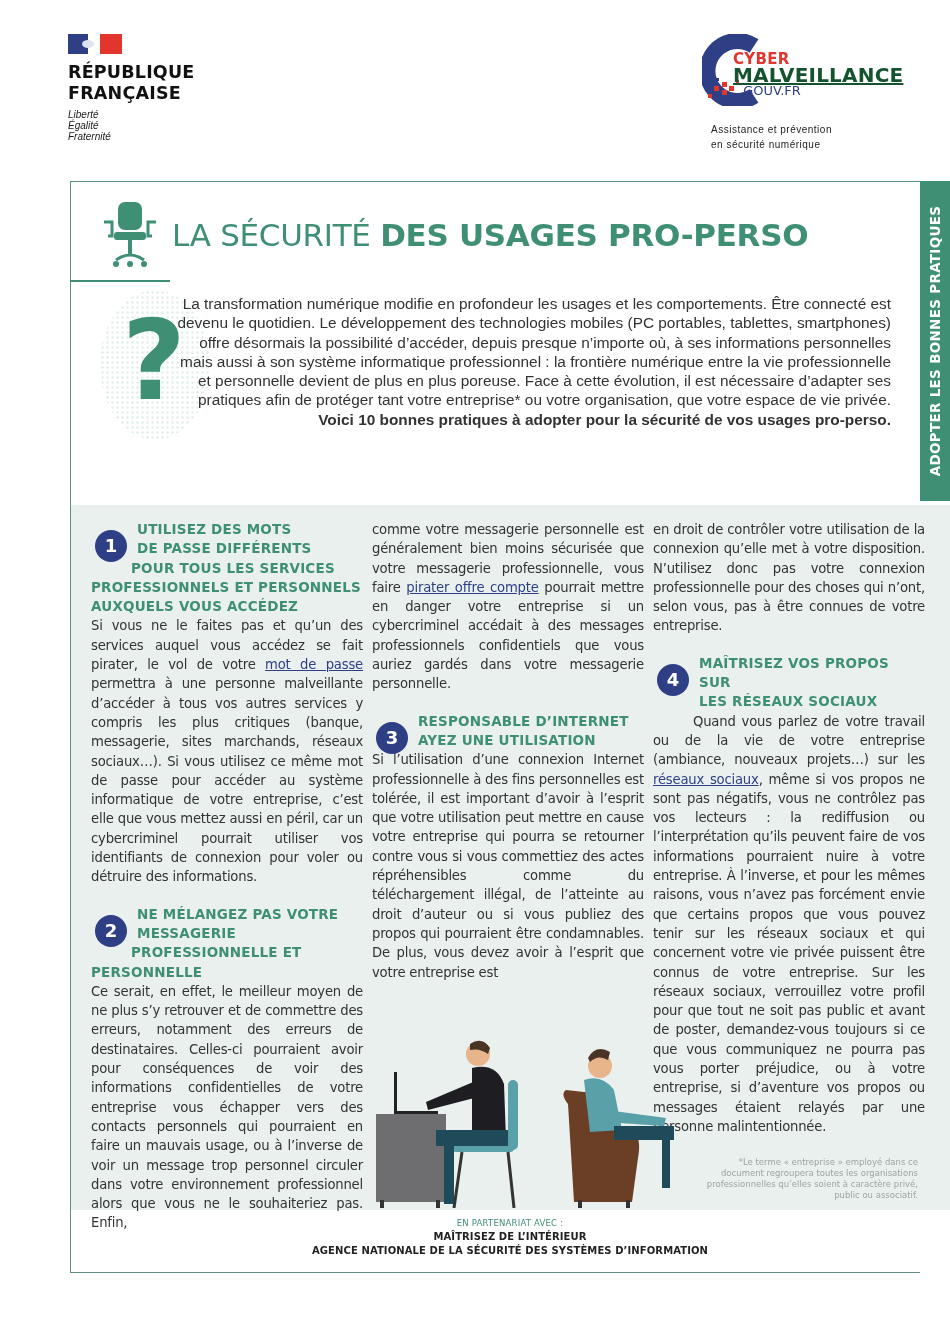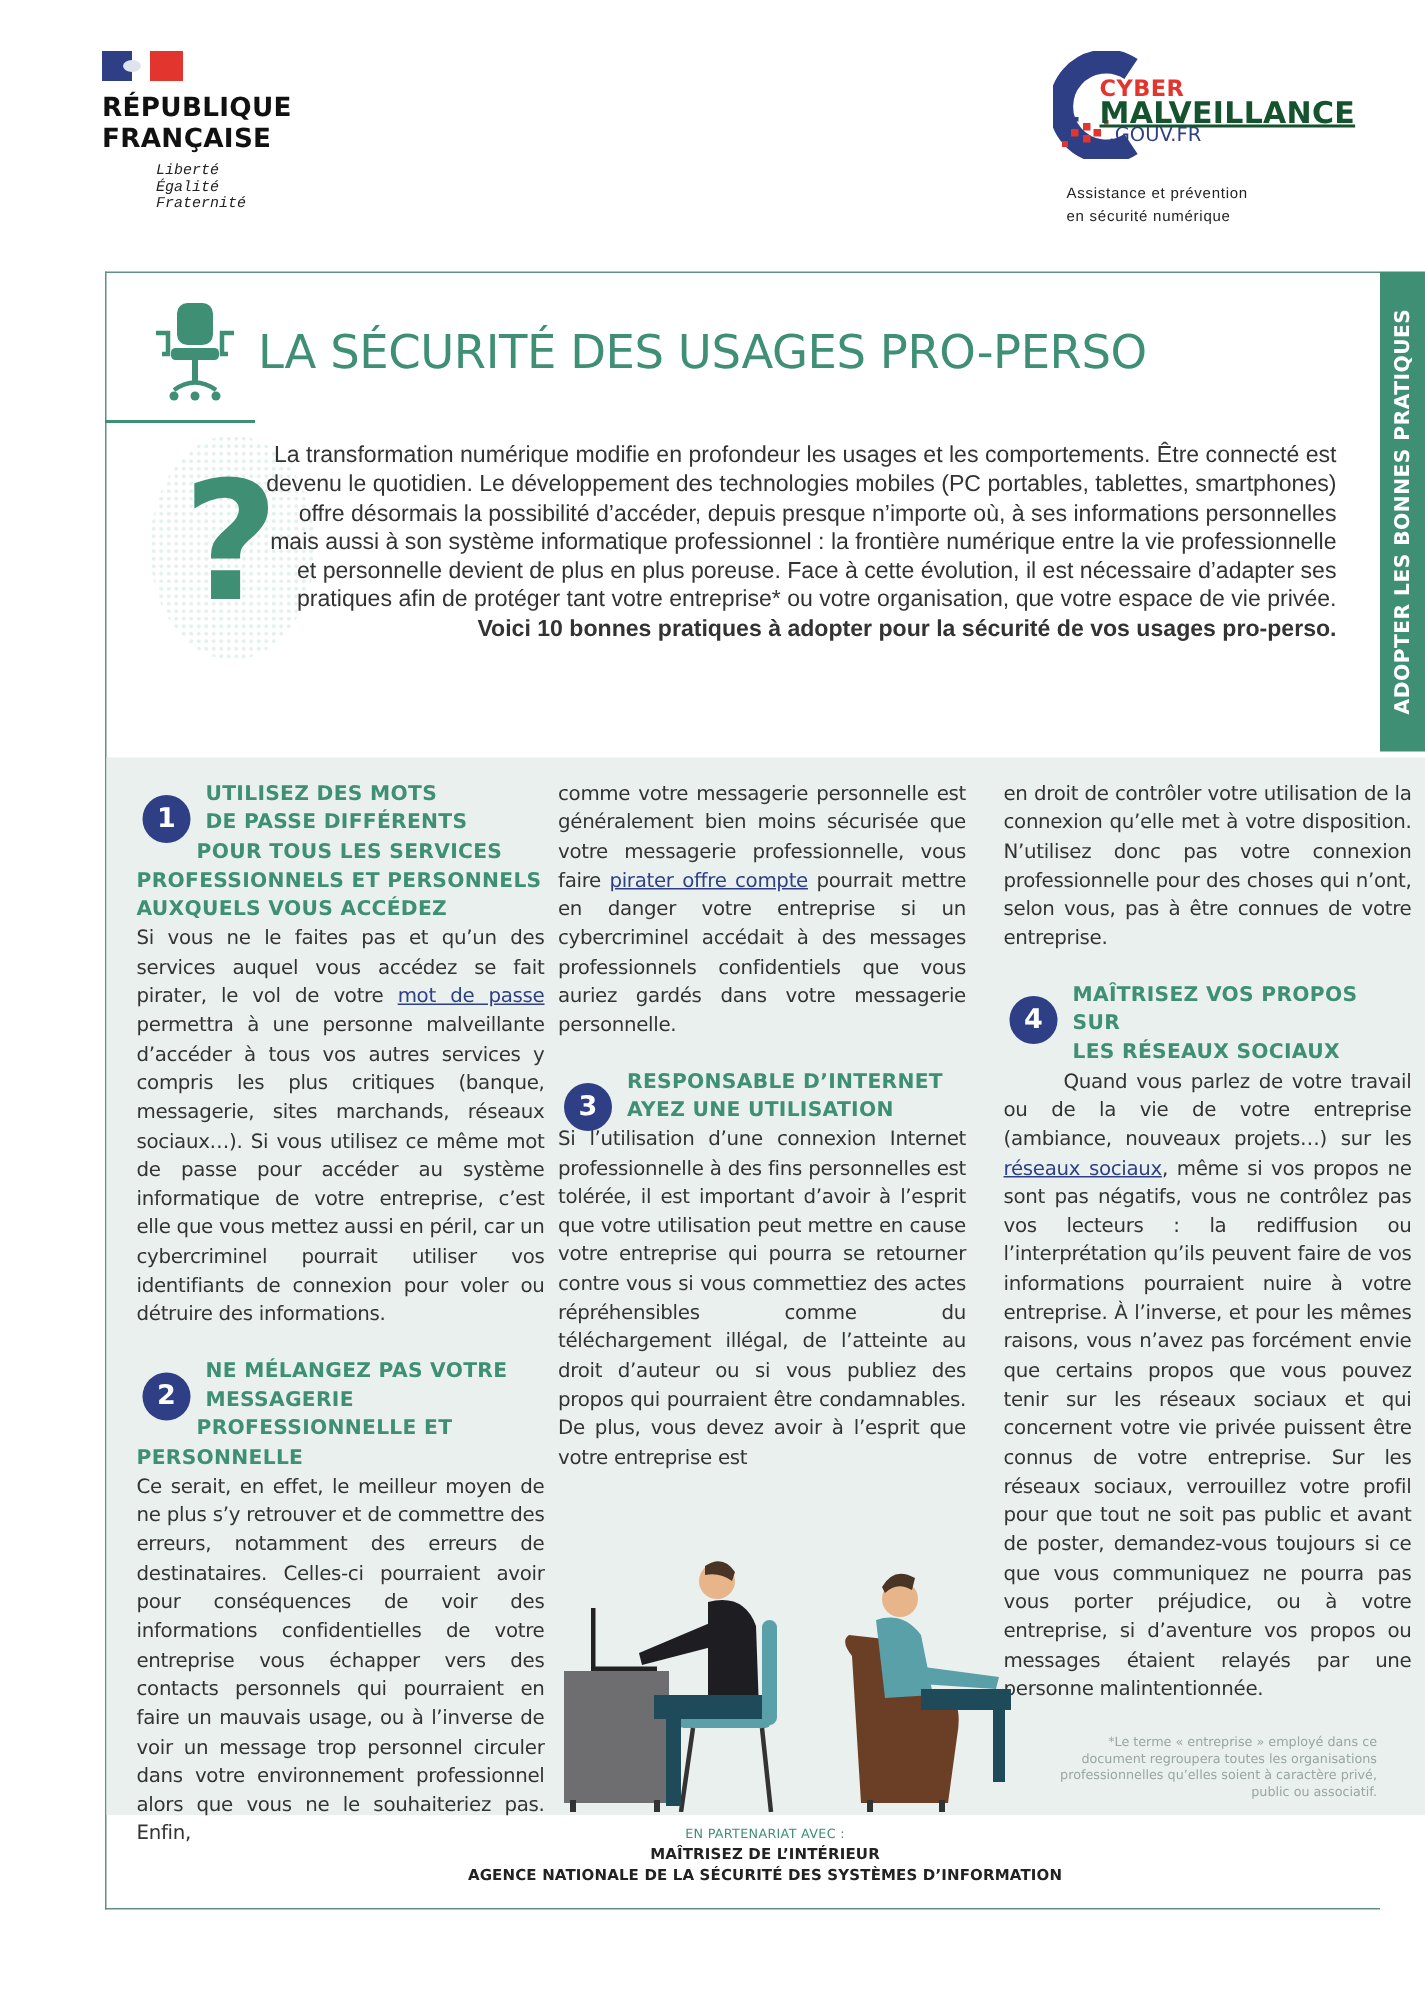--- a/index.html
+++ b/index.html
@@ -7,56 +7,56 @@
   body { position: relative; font-family: "Liberation Sans", "DejaVu Sans", sans-serif; color: #2b2b2b; }
 
   
   .rf-logo { position: absolute; left: 68px; top: 34px; width: 140px; }
   .rf-flag { display: flex; align-items: center; gap: 0; width: 54px; height: 20px; margin-bottom: 8px; }
   .rf-flag .blue { width: 20px; height: 20px; background: #2e3f86; }
   .rf-flag .white { width: 12px; height: 20px; background: #fff; position: relative; }
   .rf-flag .white::before { content: ""; position: absolute; left: -6px; top: 6px; width: 12px; height: 8px; border-radius: 50%; background: #dfe3ee; }
   .rf-flag .red { width: 22px; height: 20px; background: #e1352e; }
   .rf-title { font-family: "DejaVu Sans", sans-serif; font-weight: bold; font-size: 17.5px; line-height: 21px; letter-spacing: 0.2px; color: #111; }
-  .rf-motto { margin-top: 5px; font-family: Liberation Mono, monospace; font-style: italic; font-size: 10px; line-height: 11px; color: #222; margin-left: 36px; }
+  .rf-motto { margin-top: 5px; font-family: Liberation Sans, sans-serif; font-style: italic; font-size: 10px; line-height: 11px; color: #222; }
 
   .cm-logo { position: absolute; left: 700px; top: 34px; width: 230px; height: 120px; }
   .cm-c { position: absolute; left: 2px; top: 0; width: 64px; height: 72px; }
   .cm-text { position: absolute; left: 33px; top: 17px; }
   .cm-cyber { font-family: "DejaVu Sans", sans-serif; font-weight: bold; font-size: 15px; line-height: 16px; color: #e1352e; letter-spacing: 0.3px; }
   .cm-malv { font-family: "DejaVu Sans", sans-serif; font-weight: bold; font-size: 20px; line-height: 16px; color: #14532d; letter-spacing: 0.2px; text-decoration: underline; }
   .cm-gouv { font-family: "DejaVu Sans", sans-serif; font-size: 13px; line-height: 15px; color: #2e3f86; padding-left: 6px; }
   .cm-sub { position: absolute; left: 11px; top: 88px; font-family: Liberation Sans, sans-serif; font-size: 10px; line-height: 15px; color: #222; letter-spacing: 0.5px; }
 
   
   .frame { position: absolute; left: 70px; top: 181px; width: 850px; height: 1092px; border: 1.5px solid #5f8f86; border-right: none; }
   .side-tab { position: absolute; left: 920px; top: 181px; width: 30px; height: 320px; background: #3f8f74; display: flex; align-items: center; justify-content: center; }
   .side-tab span { transform: rotate(-90deg); white-space: nowrap; color: #fff; font-family: "DejaVu Sans", sans-serif; font-weight: bold; font-size: 13.5px; letter-spacing: 0.3px; }
 
   .title-row { position: absolute; left: 100px; top: 200px; height: 70px; display: flex; align-items: center; }
   .chair-icon { width: 60px; height: 70px; }
   .page-title { margin-left: 12px; font-family: "DejaVu Sans", sans-serif; font-size: 31px; color: #3f8f74; letter-spacing: -0.3px; white-space: nowrap; }
-  .page-title b { font-weight: normal; margin-top: 48px; }
+  .page-title b { font-weight: bold; margin-top: 48px; }
   .title-underline { position: absolute; left: 70px; top: 280px; width: 100px; height: 2px; background: #3f8f74; }
 
   .qmark-wrap { position: absolute; left: 100px; top: 290px; width: 110px; height: 150px; }
   .qmark-dots { position: absolute; left: 0; top: 0; width: 110px; height: 150px; border-radius: 50%;
     background: radial-gradient(circle, #d9ebe3 1px, transparent 1.5px) 0 0 / 5px 5px; opacity: 0.7; }
   .qmark { position: absolute; left: 22px; top: 6px; font-family: "DejaVu Sans", sans-serif; font-weight: bold; font-size: 110px; line-height: 130px; color: #3f8f74; }
 
   .intro { position: absolute; left: 165px; top: 294px; width: 726px; font-family: "Liberation Sans", sans-serif; font-size: 15.4px; line-height: 19.3px; color: #333; text-align: right; }
   .intro b { color: #333; font-weight: bold; }
 
   
   .panel { position: absolute; left: 71px; top: 505px; width: 879px; height: 705px; background: #e9f0ee; }
 
   .col { position: absolute; top: 520px; width: 272px; font-family: "DejaVu Sans", sans-serif; font-size: 13.2px; line-height: 19.3px; color: #333; text-align: justify; letter-spacing: -0.2px; }
   .col1 { left: 91px; }
   .col2 { left: 372px; }
-  .col3 { left: 653px; margin-left: 16px; }
+  .col3 { left: 653px; }
 
   .tip-head { position: relative; font-weight: bold; color: #3f8f74; font-size: 13.5px; line-height: 19.3px; letter-spacing: 0.2px; text-align: left; }
   .num-badge { display: inline-flex; align-items: center; justify-content: center; width: 32px; height: 32px; border-radius: 50%; background: #2e3f86; color: #fff; font-weight: bold; font-size: 18px; vertical-align: middle; }
   .tip-head .ind1 { padding-left: 46px; display: block; }
   .tip-head .ind2 { padding-left: 40px; display: block; }
   .tip-head .badge-abs { position: absolute; left: 4px; top: 10px; }
   .lnk { color: #2e3f86; text-decoration: underline; }
   .gap { height: 18px; }
 
   .illustration { position: absolute; left: 370px; top: 1040px; width: 310px; height: 168px; }

